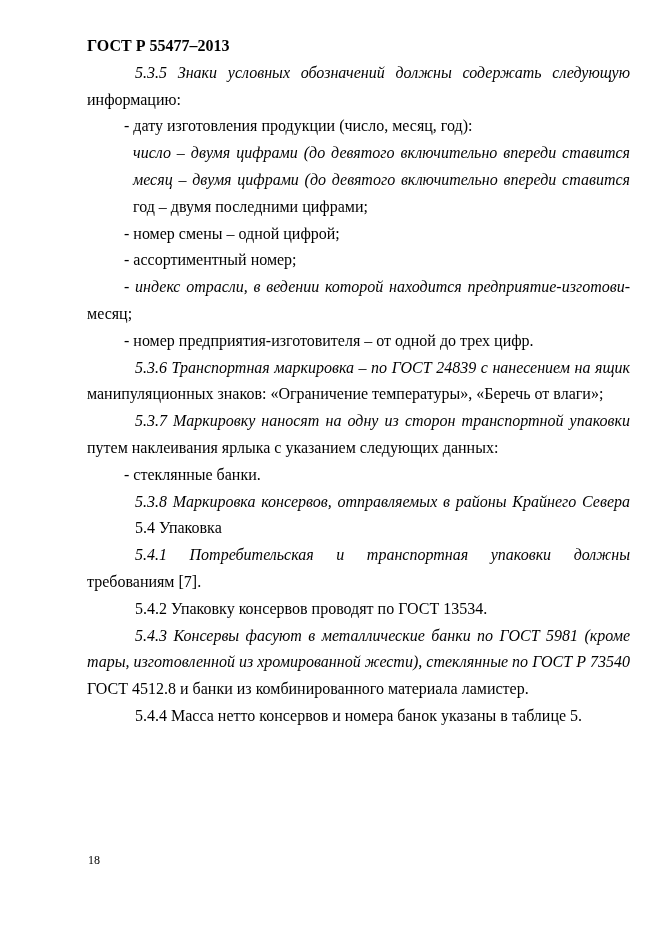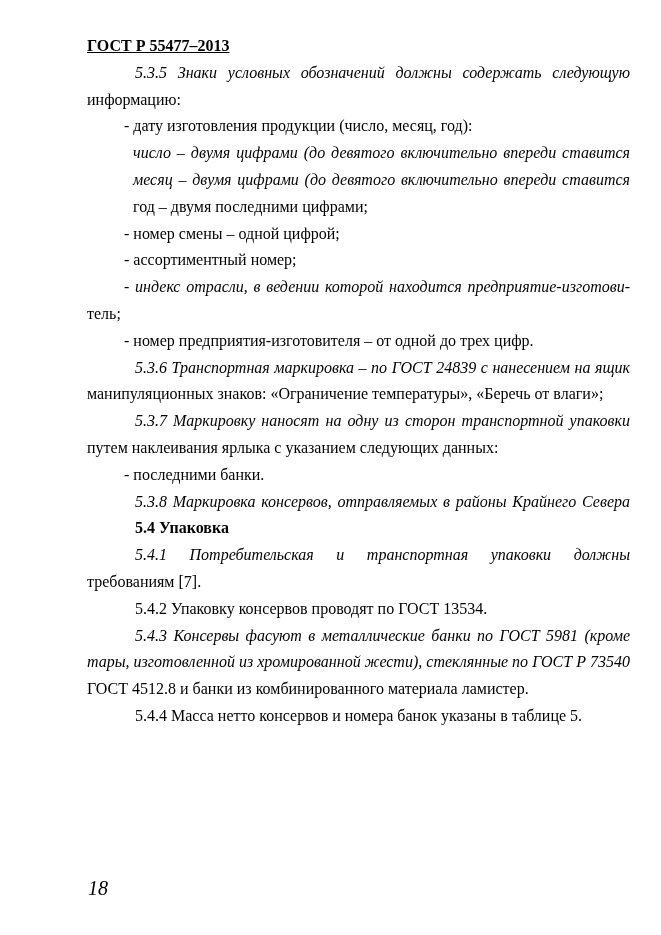--- a/index.html
+++ b/index.html
@@ -29,58 +29,57 @@
     overflow: hidden;
     white-space: nowrap;
     text-align: left;
   }
   .line.justify {
     white-space: normal;
     text-align: justify;
     text-align-last: justify;
     font-style: italic;
   }
-  .line.header { font-weight: bold; text-decoration: underline; }
-  .line.bold-first { font-weight: bold; text-indent: 48px; }
+  .line.header { font-weight: bold; }
+  .line.bold-first { font-weight: normal; text-indent: 48px; }
   .line.first { text-indent: 48px; }
   .line.dash { text-indent: 37px; }
   .line.sub { text-indent: 46px; }
   .line.cont { text-indent: 0; }
   .page-number {
     position: absolute;
     left: 88px;
-    top: 875px;
+    top: 847px;
     height: 26.8px;
     line-height: 26.8px;
-    font-size: 20px;
-    font-style: italic;
+    font-size: 12px;
   }
 </style>
 </head>
 <body>
 
 <div class="sheet">
   <div class="textblock" id="textblock">
       <div class="line header">ГОСТ Р 55477–2013</div>
       <div class="line first justify">5.3.5 Знаки условных обозначений должны содержать следующую</div>
       <div class="line cont">информацию:</div>
       <div class="line dash">- дату изготовления продукции (число, месяц, год):</div>
       <div class="line sub justify">число – двумя цифрами (до девятого включительно впереди ставится 0);</div>
       <div class="line sub justify">месяц – двумя цифрами (до девятого включительно впереди ставится 0);</div>
       <div class="line sub">год – двумя последними цифрами;</div>
       <div class="line dash">- номер смены – одной цифрой;</div>
       <div class="line dash">- ассортиментный номер;</div>
       <div class="line dash justify">- индекс отрасли, в ведении которой находится предприятие-изготови-</div>
-      <div class="line cont">тель;</div>
+      <div class="line cont">месяц;</div>
       <div class="line dash">- номер предприятия-изготовителя – от одной до трех цифр.</div>
       <div class="line first justify">5.3.6 Транспортная маркировка – по ГОСТ 24839 с нанесением на ящик</div>
       <div class="line cont">манипуляционных знаков: «Ограничение температуры», «Беречь от влаги»;</div>
       <div class="line first justify">5.3.7 Маркировку наносят на одну из сторон транспортной упаковки</div>
       <div class="line cont">путем наклеивания ярлыка с указанием следующих данных:</div>
-      <div class="line dash">- последними банки.</div>
+      <div class="line dash">- стеклянные банки.</div>
       <div class="line first justify">5.3.8 Маркировка консервов, отправляемых в районы Крайнего Севера</div>
       <div class="line bold-first">5.4 Упаковка</div>
       <div class="line first justify">5.4.1 Потребительская и транспортная упаковки должны соответствовать</div>
       <div class="line cont">требованиям [7].</div>
       <div class="line first">5.4.2 Упаковку консервов проводят по ГОСТ 13534.</div>
       <div class="line first justify">5.4.3 Консервы фасуют в металлические банки по ГОСТ 5981 (кроме</div>
       <div class="line cont justify">тары, изготовленной из хромированной жести), стеклянные по ГОСТ Р 73540 и</div>
       <div class="line cont">ГОСТ 4512.8 и банки из комбинированного материала ламистер.</div>
       <div class="line first">5.4.4 Масса нетто консервов и номера банок указаны в таблице 5.</div>
     </div>

